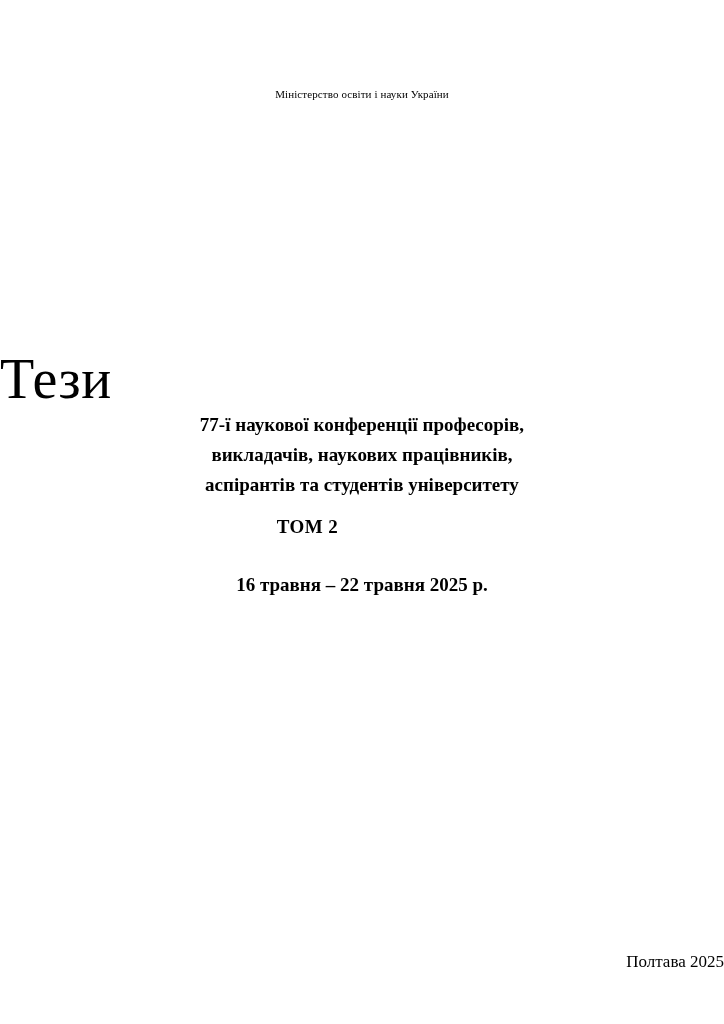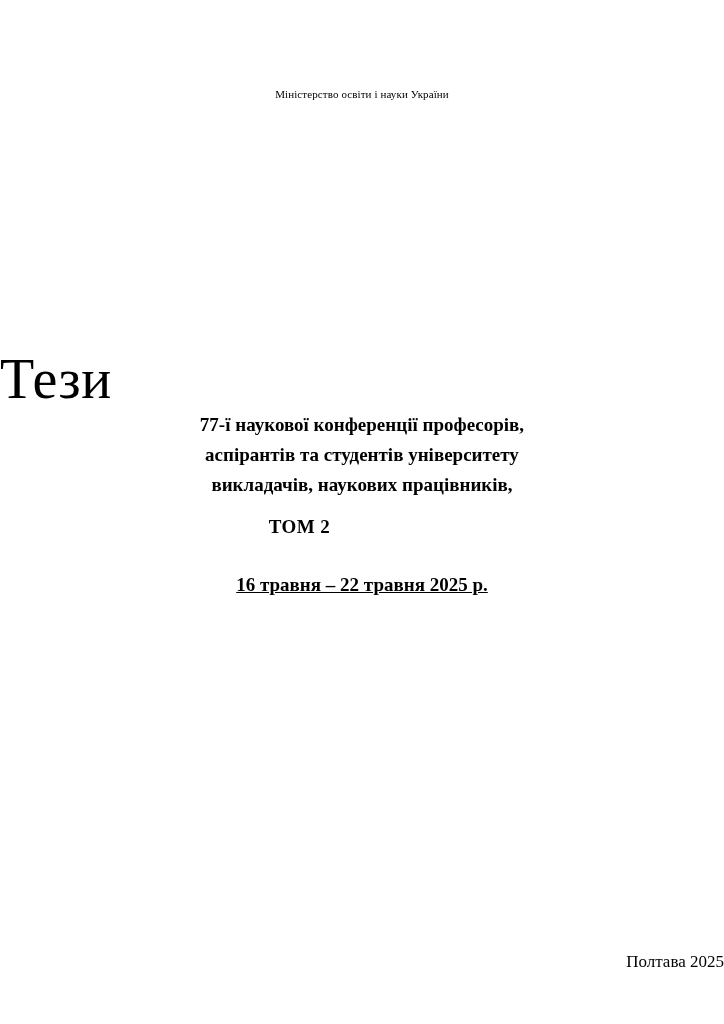--- a/index.html
+++ b/index.html
@@ -58,34 +58,34 @@
     font-size: 19px;
     line-height: 30px;
     font-weight: bold;
   }
   .volume-block {
     position: absolute;
     top: 512px;
     left: 0;
     width: 599px;
     text-align: center;
+    padding-left: 8px;
   }
   .volume-line {
     font-size: 19px;
     line-height: 30px;
     font-weight: bold;
     letter-spacing: 0.4px;
   }
   .dates-block {
     position: absolute;
     top: 570px;
     left: 0;
     width: 724px;
     text-align: center;
-    text-decoration: underline;
   }
   .dates-line {
     font-size: 19px;
     line-height: 30px;
     font-weight: bold;
   }
   .footer-block {
     position: absolute;
     top: 950px;
     left: 0;
@@ -105,22 +105,22 @@
   <div class="header-block">
     <div class="header-line">Міністерство освіти і науки України</div>
   </div>
 
   <div class="title-block">
     <div class="main-title">Тези</div>
   </div>
 
   <div class="subtitle-block">
     <div class="subtitle-line">77-ї наукової конференції професорів,</div>
+    <div class="subtitle-line">викладачів, наукових працівників,</div>
     <div class="subtitle-line">аспірантів та студентів університету</div>
-    <div class="subtitle-line">викладачів, наукових працівників,</div>
   </div>
 
   <div class="volume-block">
     <div class="volume-line">ТОМ 2</div>
   </div>
 
   <div class="dates-block">
     <div class="dates-line">16 травня – 22 травня 2025 р.</div>
   </div>
 

